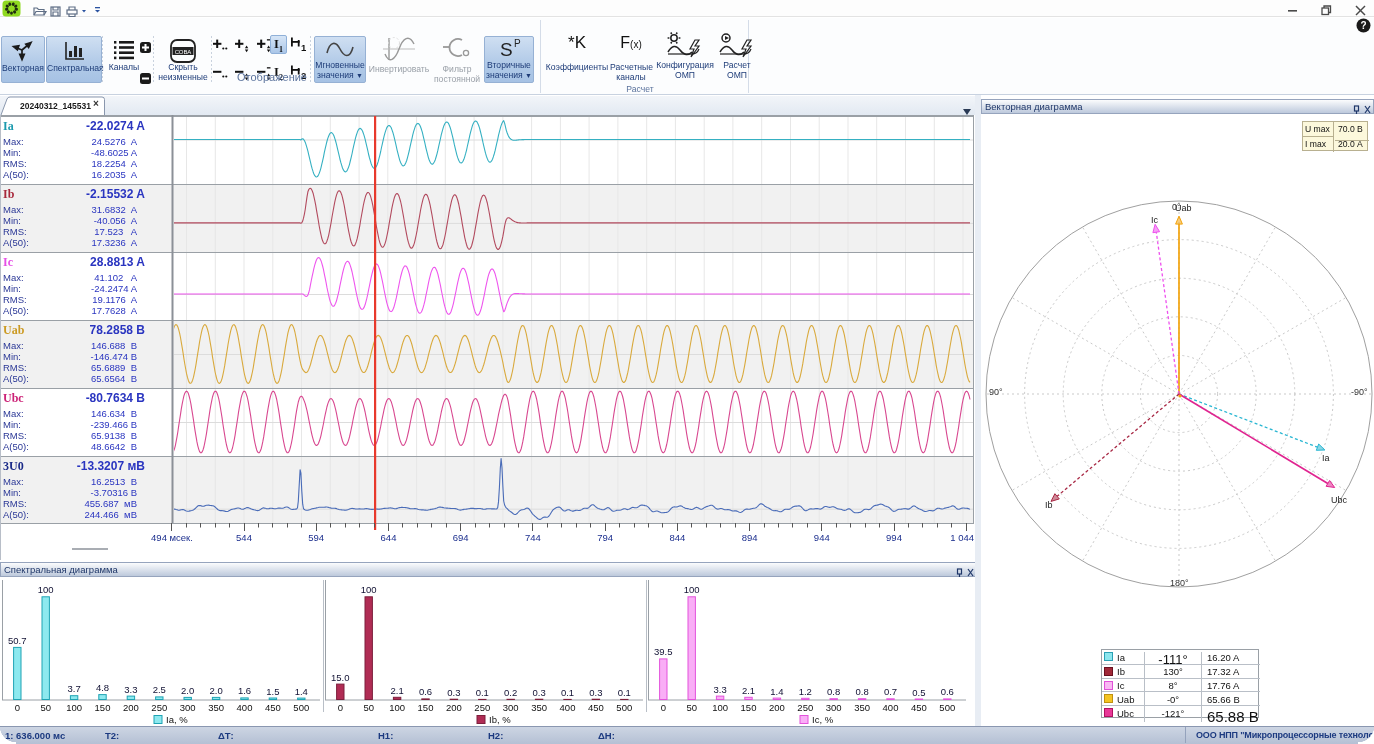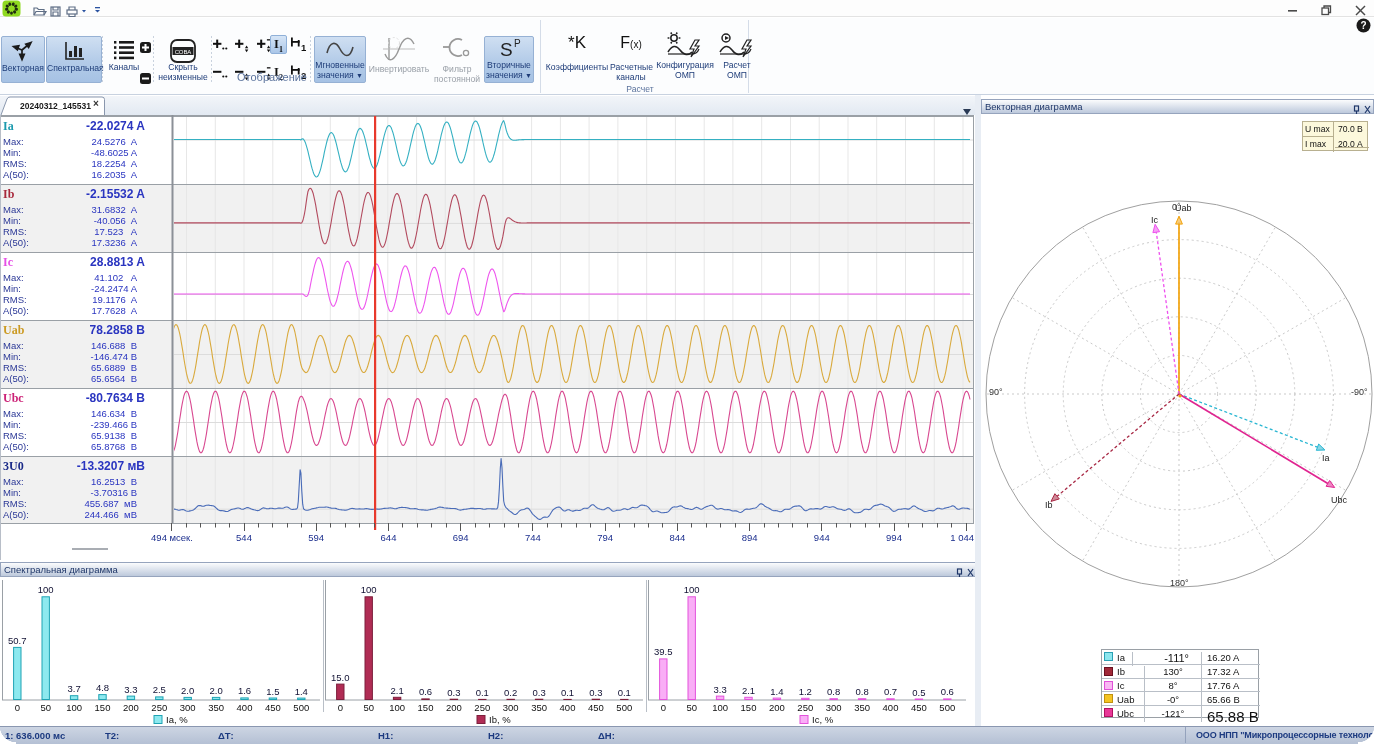--- a/index.html
+++ b/index.html
@@ -428,21 +428,21 @@
     <div style="position:absolute;left:30px;top:373.4px;width:107px;text-align:right;font-size:9.5px;color:#2a35c0;white-space:pre">65.6564  В</div>
     <div style="position:absolute;left:3px;top:391px;font-weight:bold;font-size:12px;font-family:'Liberation Serif',serif;color:#cc2277">Ubc</div>
     <div style="position:absolute;left:40px;top:391px;width:105px;text-align:right;font-weight:bold;font-size:12px;color:#2a35c0">-80.7634 В</div>
     <div style="position:absolute;left:3px;top:407.5px;font-size:9.5px;color:#2a3796">Max:</div>
     <div style="position:absolute;left:30px;top:407.5px;width:107px;text-align:right;font-size:9.5px;color:#2a35c0;white-space:pre">146.634  В</div>
     <div style="position:absolute;left:3px;top:418.8px;font-size:9.5px;color:#2a3796">Min:</div>
     <div style="position:absolute;left:30px;top:418.8px;width:107px;text-align:right;font-size:9.5px;color:#2a35c0;white-space:pre">-239.466 В</div>
     <div style="position:absolute;left:3px;top:430.1px;font-size:9.5px;color:#2a3796">RMS:</div>
     <div style="position:absolute;left:30px;top:430.1px;width:107px;text-align:right;font-size:9.5px;color:#2a35c0;white-space:pre">65.9138  В</div>
     <div style="position:absolute;left:3px;top:441.4px;font-size:9.5px;color:#2a3796">A(50):</div>
-    <div style="position:absolute;left:30px;top:441.4px;width:107px;text-align:right;font-size:9.5px;color:#2a35c0;white-space:pre">65.8768  В</div>
+    <div style="position:absolute;left:30px;top:441.4px;width:107px;text-align:right;font-size:9.5px;color:#2a35c0;white-space:pre">48.6642  В</div>
     <div style="position:absolute;left:3px;top:459px;font-weight:bold;font-size:12px;font-family:'Liberation Serif',serif;color:#1a2a88">3U0</div>
     <div style="position:absolute;left:40px;top:459px;width:105px;text-align:right;font-weight:bold;font-size:12px;color:#2a35c0">-13.3207 мВ</div>
     <div style="position:absolute;left:3px;top:475.5px;font-size:9.5px;color:#2a3796">Max:</div>
     <div style="position:absolute;left:30px;top:475.5px;width:107px;text-align:right;font-size:9.5px;color:#2a35c0;white-space:pre">16.2513  В</div>
     <div style="position:absolute;left:3px;top:486.8px;font-size:9.5px;color:#2a3796">Min:</div>
     <div style="position:absolute;left:30px;top:486.8px;width:107px;text-align:right;font-size:9.5px;color:#2a35c0;white-space:pre">-3.70316 В</div>
     <div style="position:absolute;left:3px;top:498.1px;font-size:9.5px;color:#2a3796">RMS:</div>
     <div style="position:absolute;left:30px;top:498.1px;width:107px;text-align:right;font-size:9.5px;color:#2a35c0;white-space:pre">455.687  мВ</div>
     <div style="position:absolute;left:3px;top:509.4px;font-size:9.5px;color:#2a3796">A(50):</div>
     <div style="position:absolute;left:30px;top:509.4px;width:107px;text-align:right;font-size:9.5px;color:#2a35c0;white-space:pre">244.466  мВ</div>
@@ -616,29 +616,29 @@
       <line x1="198" y1="295" x2="76.1" y2="397.3" stroke="#a82844" stroke-width="1.3" stroke-dasharray="3,2.4"></line>
       <polygon points="70.0,402.4 73.9,394.7 78.3,399.9" fill="#a82844" fill-opacity="0.55" stroke="#a82844" stroke-width="1"></polygon>
       <text x="64" y="409" font-size="9" fill="#222" font-family="Liberation Sans">Ib</text>
       <line x1="198" y1="295" x2="346.8" y2="384.4" stroke="#e02490" stroke-width="1.7"></line>
       <polygon points="353.7,388.5 345.1,387.3 348.6,381.5" fill="#e02490" fill-opacity="0.55" stroke="#e02490" stroke-width="1"></polygon>
       <text x="350" y="404" font-size="9" fill="#222" font-family="Liberation Sans">Ubc</text>
       <circle cx="199" cy="297" r="1.6" fill="#f2a30c"></circle>
     </svg>
     <div class="abs" style="left:1302px;top:121px;width:66px;height:30px;background:#fcf8dc;border:1px solid #b8b090">
       <div style="position:absolute;left:0;top:0;width:31px;height:15px;border-right:1px solid #b8b090;border-bottom:1px solid #b8b090;font-size:8.6px;color:#111;padding:2px 0 0 2px">U max</div>
-      <div style="position:absolute;left:32px;top:0;width:34px;height:26px;border-bottom:1px solid #b8b090;font-size:8.6px;color:#111;padding:2px 0 0 3px">70.0 В</div>
+      <div style="position:absolute;left:32px;top:0;width:34px;height:19px;border-bottom:1px solid #b8b090;font-size:8.6px;color:#111;padding:2px 0 0 3px">70.0 В</div>
       <div style="position:absolute;left:0;top:15px;width:31px;height:15px;border-right:1px solid #b8b090;font-size:8.6px;color:#111;padding:2px 0 0 2px">I max</div>
       <div style="position:absolute;left:32px;top:15px;width:34px;height:15px;font-size:8.6px;color:#111;padding:2px 0 0 3px">20.0 А</div>
     </div>
     <div class="abs" style="left:1101px;top:649px;width:158px;height:69px;border:1px solid #9aa0a6;background:#fff">
       <div style="position:absolute;left:0;top:0.0px;width:158px;height:13.8px;">
         <div style="position:absolute;left:2px;top:2px;width:9px;height:9px;background:#8ce6ee;border:1px solid #2aa0b4"></div>
         <div style="position:absolute;left:15px;top:1.5px;font-size:9.5px;color:#111">Ia</div>
-        <div style="position:absolute;left:30px;top:1.5px;width:57px;text-align:right;font-size:11px;color:#111;border-left:1px solid #b9bfc7;height:14px">-111°</div>
+        <div style="position:absolute;left:42px;top:1.5px;width:57px;text-align:center;font-size:13px;color:#111;border-left:1px solid #b9bfc7;height:14px">-111°</div>
         <div style="position:absolute;left:99px;top:1.5px;width:59px;font-size:9.5px;color:#111;border-left:1px solid #b9bfc7;height:14px;padding-left:5px">16.20 A</div>
       </div>
       <div style="position:absolute;left:0;top:13.8px;width:158px;height:13.8px;border-top:1px solid #b9bfc7;">
         <div style="position:absolute;left:2px;top:2px;width:9px;height:9px;background:#a02838;border:1px solid #6a1020"></div>
         <div style="position:absolute;left:15px;top:1.5px;font-size:9.5px;color:#111">Ib</div>
         <div style="position:absolute;left:42px;top:1.5px;width:57px;text-align:center;font-size:9.5px;color:#111;border-left:1px solid #b9bfc7;height:14px">130°</div>
         <div style="position:absolute;left:99px;top:1.5px;width:59px;font-size:9.5px;color:#111;border-left:1px solid #b9bfc7;height:14px;padding-left:5px">17.32 A</div>
       </div>
       <div style="position:absolute;left:0;top:27.6px;width:158px;height:13.8px;border-top:1px solid #b9bfc7;">
         <div style="position:absolute;left:2px;top:2px;width:9px;height:9px;background:#f8b8f2;border:1px solid #e050d8"></div>

